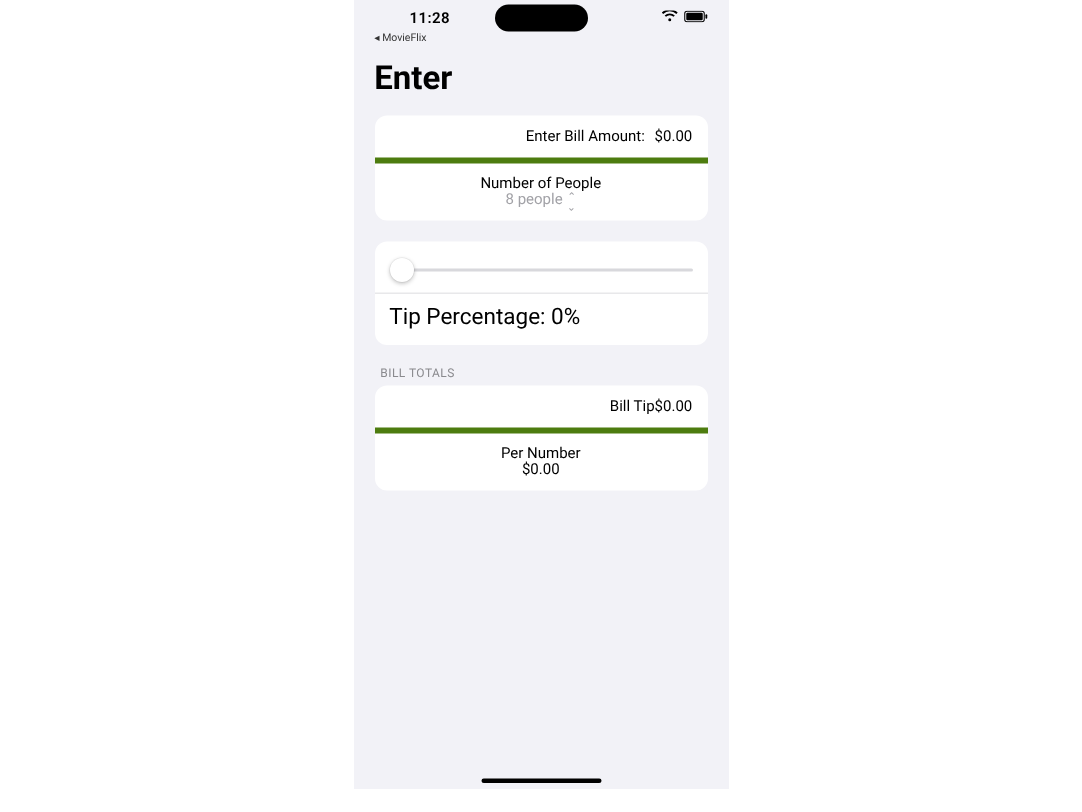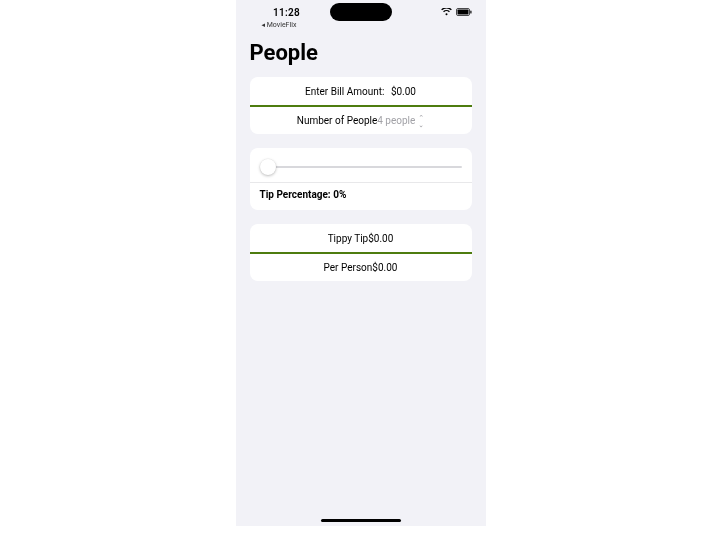--- a/index.html
+++ b/index.html
@@ -24,21 +24,21 @@
     align-items: center;
     justify-content: space-between;
     padding: 0 14px;
     font-size: 10px;
     font-weight: 600;
   }
   .status-left { flex:1; text-align:center; position:relative; }
   .time { font-weight: 600; letter-spacing: 0.3px; }
   .back-app {
     position: absolute;
-    left: 12px;
+    left: 0;
     top: 14px;
     font-size: 7px;
     font-weight: 400;
     color: #333;
   }
   .notch {
     width: 62px;
     height: 18px;
     background: #000;
     border-radius: 10px;
@@ -69,26 +69,26 @@
   }
   .card {
     background: #fff;
     border-radius: 8px;
     overflow: hidden;
     margin-bottom: 14px;
   }
   .row {
     display: flex;
     align-items: center;
-    justify-content: center;
+    justify-content: flex-end;
     padding: 8px 10px;
     font-size: 10px;
     min-height: 28px;
   }
-  .row + .row { border-top: 2px solid #4d7c0f; }
+  .row + .row { border-top: 4px solid #4d7c0f; flex-direction: column; }
   .row-label { color: #000; }
   .row-value-left { margin-left: 4px; color: #000; }
   .row-value-right { color: #000; }
   .muted { color: #a2a2a7; }
   .stepper {
     display: flex; align-items:center; gap:3px;
     color:#a2a2a7;
     font-size:10px;
   }
   .chevrons {
@@ -115,22 +115,21 @@
     top: 50%;
     transform: translate(0, -50%);
     width: 16px;
     height: 16px;
     background: #fff;
     border-radius: 50%;
     box-shadow: 0 1px 3px rgba(0,0,0,0.25), 0 0 0 0.5px rgba(0,0,0,0.05);
   }
   .tip-label-row {
     padding: 6px 10px 10px 10px;
-    font-size: 10px;
-    font-weight: bold;
+    font-size: 15px;
   }
   .home-indicator {
     position: absolute;
     bottom: 4px;
     left: 50%;
     transform: translateX(-50%);
     width: 80px;
     height: 3px;
     background: #000;
     border-radius: 2px;
@@ -157,59 +156,60 @@
         <svg width="16" height="8" viewBox="0 0 16 8">
             <rect x="0.5" y="0.5" width="13" height="7" rx="1.5" fill="none" stroke="#000" stroke-width="0.7"></rect>
             <rect x="1.5" y="1.5" width="11" height="5" rx="0.8" fill="#000"></rect>
             <rect x="14.3" y="2.5" width="1.2" height="3" rx="0.6" fill="#000"></rect>
           </svg>
       </span>
     </div>
   </div>
 
   <div class="content">
-    <h1 class="app-title">People</h1>
+    <h1 class="app-title">Enter</h1>
 
     <div class="card">
       <div class="row">
         <span>
           <span class="row-label">Enter Bill Amount:</span>
           <span class="row-value-left">$0.00</span>
         </span>
       </div>
       <div class="row">
         <span class="row-label">Number of People</span>
         <span class="stepper">
-          <span class="muted">4 people</span>
+          <span class="muted">8 people</span>
           <span class="chevrons">
             <span>⌃</span>
               <span style="transform:rotate(180deg);display:inline-block;">⌃</span>
           </span>
         </span>
       </div>
     </div>
 
     <div class="card">
       <div class="slider-row">
         <div class="slider-track">
           <div class="track-line"></div>
           <div class="thumb"></div>
         </div>
       </div>
       <div class="tip-label-row" style="border-top:1px solid #e8e8ea;">
         <span class="row-label">Tip Percentage: 0%</span>
       </div>
     </div>
 
+    <div class="section-header">BILL TOTALS</div>
     <div class="card">
       <div class="row">
-        <span class="row-label">Tippy Tip</span>
+        <span class="row-label">Bill Tip</span>
         <span class="row-value-right">$0.00</span>
       </div>
       <div class="row">
-        <span class="row-label">Per Person</span>
+        <span class="row-label">Per Number</span>
         <span class="row-value-right">$0.00</span>
       </div>
     </div>
   </div>
 
   <div class="home-indicator"></div>
 </div>
 
 </body></html>

